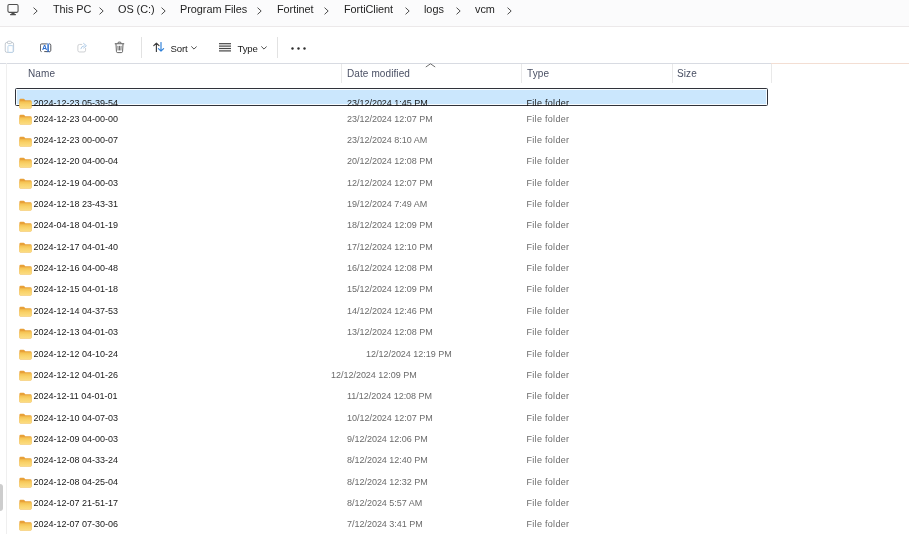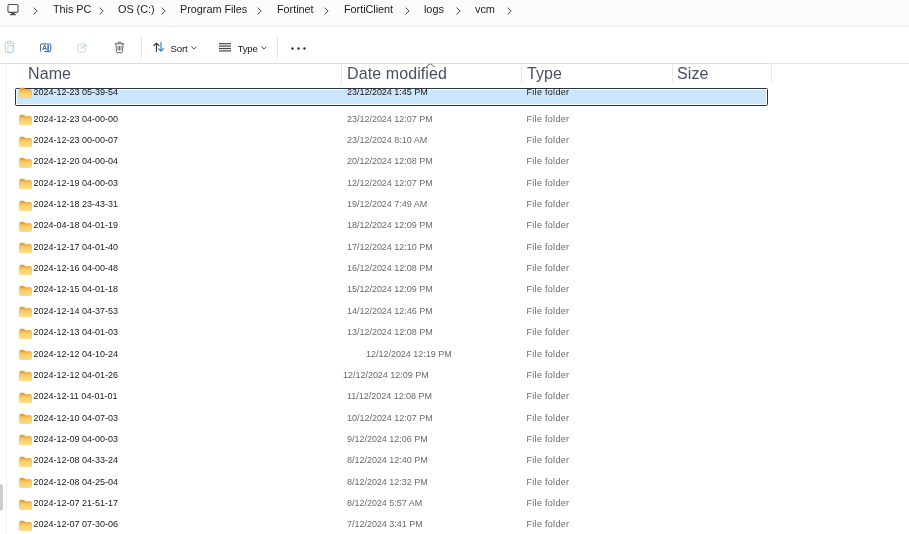--- a/index.html
+++ b/index.html
@@ -3,21 +3,21 @@
 <style>
 *{margin:0;padding:0;box-sizing:border-box}
 html,body{width:909px;height:534px;overflow:hidden;background:#fff;
 font-family:"Liberation Sans",sans-serif;-webkit-font-smoothing:antialiased}
 .abs{position:absolute}
 .bc{position:absolute;top:3px;height:13px;line-height:13px;font-size:10.9px;
 letter-spacing:-0.05px;color:#1f1f1f}
 .bchev{position:absolute;top:6.5px}
 .tb-txt{position:absolute;top:41.5px;height:13px;line-height:13px;font-size:9.6px;letter-spacing:-0.15px;color:#1a1a1a}
 .vline{position:absolute;width:1px;background:#e2e2e2}
-.hdr{position:absolute;top:68px;height:12px;line-height:12px;font-size:16px;color:#4a5064;letter-spacing:0.1px}
+.hdr{position:absolute;top:68px;height:12px;line-height:12px;font-size:10px;color:#4a5064;letter-spacing:0.1px}
 .hsep{position:absolute;top:64px;height:19px;width:1px;background:#e9e9e9}
 .row{position:absolute;left:0;width:909px;height:21.35px;line-height:21.35px}
 .row span{position:absolute;top:0;height:100%;white-space:pre}
 .nm{font-size:9px;letter-spacing:0px;color:#191919}
 .dt{font-size:9px;letter-spacing:-0.02px;color:#6b6b6b}
 .tp{font-size:9px;letter-spacing:0.3px;color:#6b6b6b}
 .dk{color:#1a1a1a !important}
 .fold{position:absolute}
 .selrow{position:absolute;left:15px;top:87.6px;width:753px;height:18.2px;
 background:#cbe7fd;border:1.6px solid #30323a;border-radius:1.5px;
@@ -141,21 +141,21 @@
   </svg>
 <div class="hsep" style="left:341px"></div>
 <div class="hsep" style="left:521px"></div>
 <div class="hsep" style="left:672px"></div>
 <div class="hsep" style="left:771px"></div>
 
 <div class="abs" style="left:6px;top:63px;width:1px;height:471px;background:#efefef"></div>
 <div class="abs" style="left:-3px;top:484px;width:6px;height:27px;background:#cdcdcd;border-radius:3px"></div>
 
 <div class="selrow"></div>
-<div class="row sel" style="top:83px;height:29px;line-height:18.2px">
+<div class="row sel" style="top:94px;height:29px;line-height:18.2px">
     <svg class="fold" style="left:19px;top:4.0px" width="13" height="11" viewBox="0 0 13 11">
 <path d="M0.4,2 a1.2,1.2 0 0 1 1.2,-1.2 h3 a1.1,1.1 0 0 1 .9,.45 l.75,1 h5.15 a1.2,1.2 0 0 1 1.2,1.2 v5.8 a1.2,1.2 0 0 1 -1.2,1.2 h-9.8 a1.2,1.2 0 0 1 -1.2,-1.2 z" fill="#e8a139"></path>
 <rect x="0.4" y="3.2" width="12.2" height="7.25" rx="1.1" fill="url(#fg)"></rect>
 </svg>
     <span class="nm" style="left:33.5px">2024-12-23 05-39-54</span>
     <span class="dt dk" style="left:347px">23/12/2024 1:45 PM</span>
     <span class="tp dk" style="left:526.5px">File folder</span>
   </div>
 <div class="row" style="top:108.65px">
     <svg class="fold" style="left:19px;top:5.6px" width="13" height="11" viewBox="0 0 13 11">
@@ -264,21 +264,21 @@
     <span class="nm" style="left:33.5px">2024-12-12 04-10-24</span>
     <span class="dt" style="left:366px">12/12/2024 12:19 PM</span>
     <span class="tp" style="left:526.5px">File folder</span>
   </div>
 <div class="row" style="top:364.85px">
     <svg class="fold" style="left:19px;top:5.6px" width="13" height="11" viewBox="0 0 13 11">
 <path d="M0.4,2 a1.2,1.2 0 0 1 1.2,-1.2 h3 a1.1,1.1 0 0 1 .9,.45 l.75,1 h5.15 a1.2,1.2 0 0 1 1.2,1.2 v5.8 a1.2,1.2 0 0 1 -1.2,1.2 h-9.8 a1.2,1.2 0 0 1 -1.2,-1.2 z" fill="#e8a139"></path>
 <rect x="0.4" y="3.2" width="12.2" height="7.25" rx="1.1" fill="url(#fg)"></rect>
 </svg>
     <span class="nm" style="left:33.5px">2024-12-12 04-01-26</span>
-    <span class="dt" style="left:343px">12/12/2024 12:09 PM</span>
+    <span class="dt" style="left:331px">12/12/2024 12:09 PM</span>
     <span class="tp" style="left:526.5px">File folder</span>
   </div>
 <div class="row" style="top:386.20px">
     <svg class="fold" style="left:19px;top:5.6px" width="13" height="11" viewBox="0 0 13 11">
 <path d="M0.4,2 a1.2,1.2 0 0 1 1.2,-1.2 h3 a1.1,1.1 0 0 1 .9,.45 l.75,1 h5.15 a1.2,1.2 0 0 1 1.2,1.2 v5.8 a1.2,1.2 0 0 1 -1.2,1.2 h-9.8 a1.2,1.2 0 0 1 -1.2,-1.2 z" fill="#e8a139"></path>
 <rect x="0.4" y="3.2" width="12.2" height="7.25" rx="1.1" fill="url(#fg)"></rect>
 </svg>
     <span class="nm" style="left:33.5px">2024-12-11 04-01-01</span>
     <span class="dt" style="left:347px">11/12/2024 12:08 PM</span>
     <span class="tp" style="left:526.5px">File folder</span>

